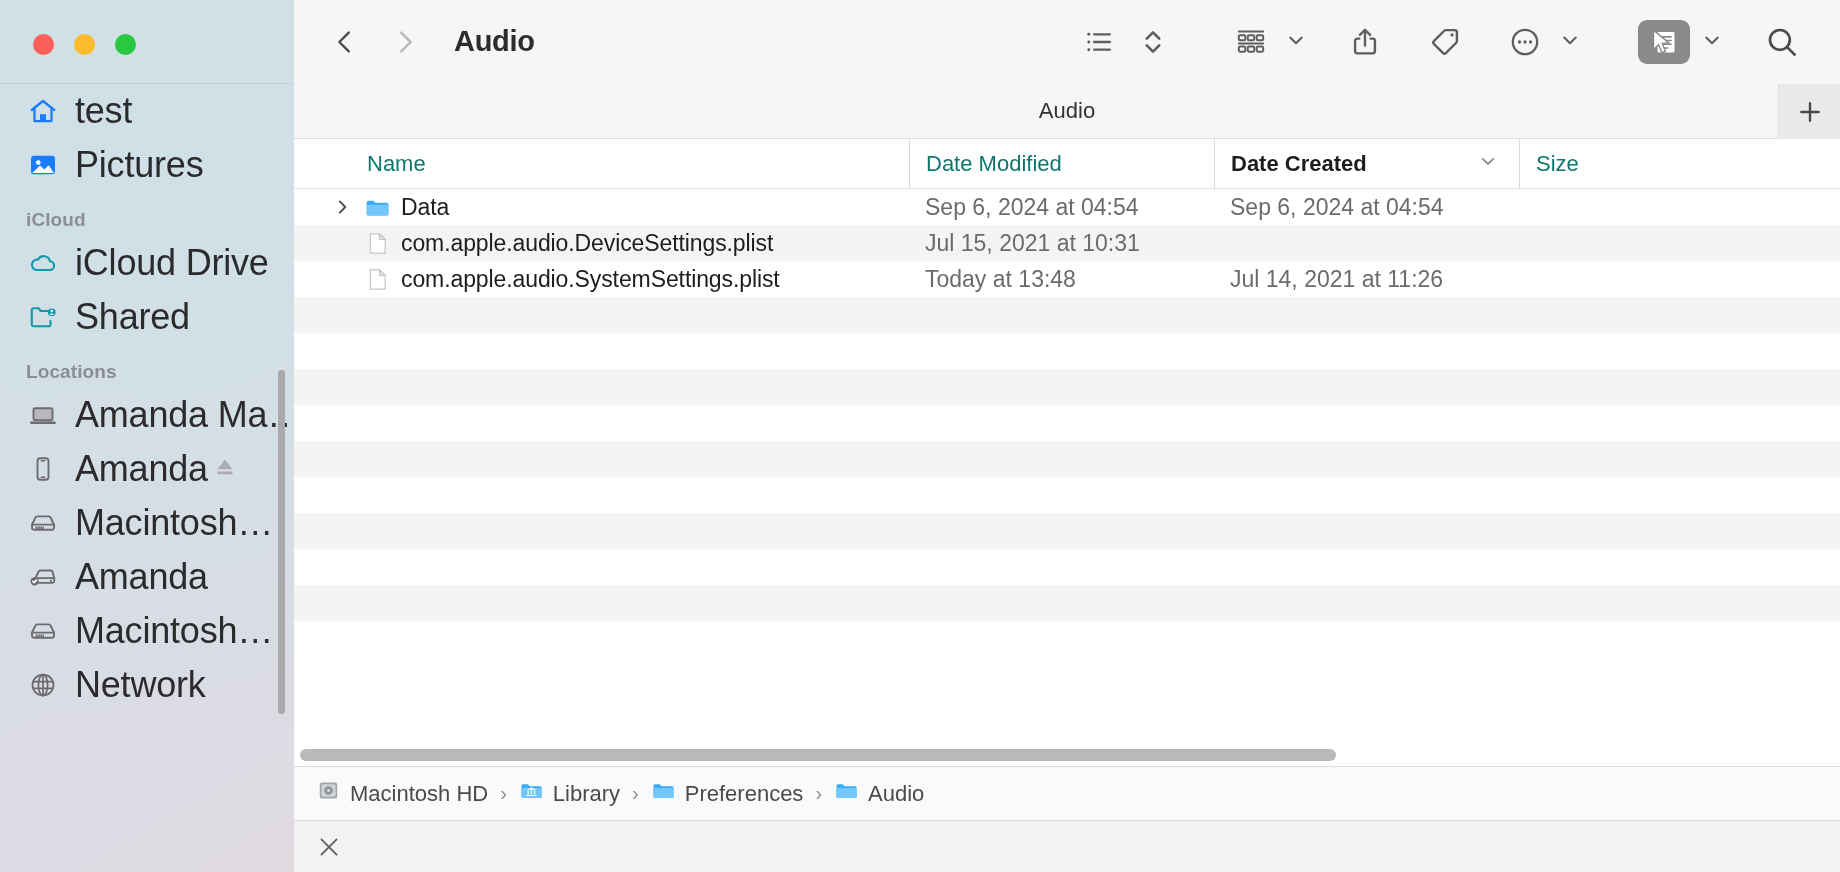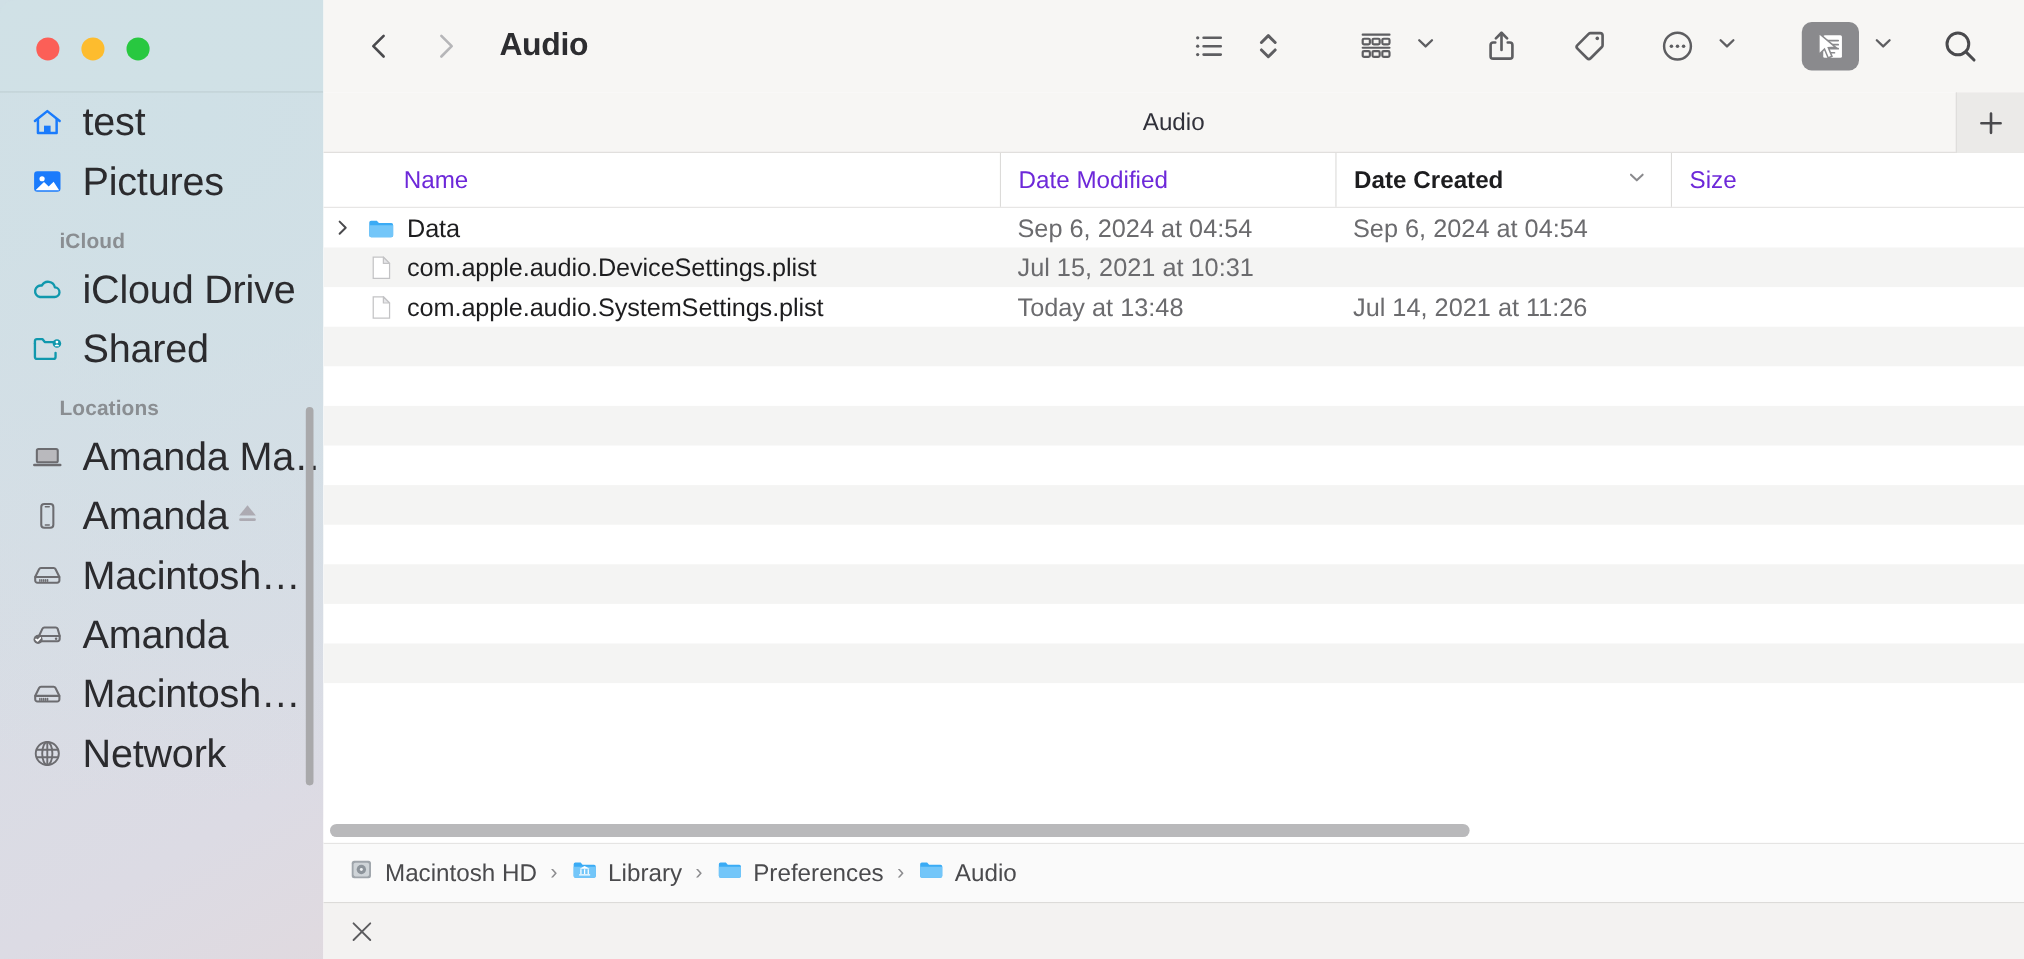--- a/index.html
+++ b/index.html
@@ -54,21 +54,20 @@
   .tl.green  { background: #28c840; }
 
   .sb-body {
     position: absolute; left: 0; top: 84px; width: 294px; height: 788px;
     padding-top: 0;
   }
   .sb-group-title {
     font-size: 19px; font-weight: 700; color: #8a8e92;
     padding: 0 0 0 26px; height: 44px; line-height: 56px;
     letter-spacing: .1px;
-    margin-left: 28px;
   }
   .sb-item {
     display: flex; align-items: center;
     height: 54px; padding-left: 28px; gap: 17px;
     position: relative;
   }
   .sb-label {
     font-size: 36px; color: #2b2b2e; letter-spacing: -0.2px;
     white-space: nowrap; overflow: hidden;
   }
@@ -140,39 +139,39 @@
   
   #col-head {
     height: 50px; flex: 0 0 50px;
     background: #ffffff;
     display: flex; align-items: stretch;
     border-bottom: 1px solid #e3e2e0;
     font-size: 22px;
   }
   .col {
     display: flex; align-items: center;
-    color: #6d28d9; position: relative;
+    color: #0f766e; position: relative;
   }
   .col + .col { border-left: 1px solid #dcdbd9; }
   .col.sorted { color: #1d1d1f; font-weight: 700; }
   .col-name { flex: 0 0 615px; padding-left: 73px; }
   .col-dm   { flex: 0 0 305px; padding-left: 16px; }
   .col-dc   { flex: 0 0 305px; padding-left: 16px; justify-content: space-between; padding-right: 20px;}
   .col-size { flex: 1 1 auto; padding-left: 16px; }
 
   
   #file-list { flex: 1 1 auto; position: relative; overflow: hidden; background:#fff; }
   .row {
     display: flex; align-items: center;
     height: 36px;
     font-size: 23px; color: #1d1d1f;
   }
   .row.alt { background: #f4f4f3; }
   .cell { display: flex; align-items: center; overflow: hidden; white-space: nowrap; }
-  .c-name { flex: 0 0 615px; padding-left: 6px; gap: 10px; }
+  .c-name { flex: 0 0 615px; padding-left: 37px; gap: 10px; }
   .c-dm   { flex: 0 0 305px; padding-left: 16px; color: #6b6b6e; }
   .c-dc   { flex: 0 0 305px; padding-left: 16px; color: #6b6b6e; }
   .c-size { flex: 1 1 auto; padding-left: 16px; color: #6b6b6e; }
   .disclosure { width: 22px; display: flex; align-items: center; justify-content: center; }
   .disclosure.empty { visibility: hidden; }
   .rowicon { width: 28px; display: flex; align-items: center; justify-content: center; flex: 0 0 28px;}
   .rowname { letter-spacing: -.1px; }
 
   
   #hscroll-track {

